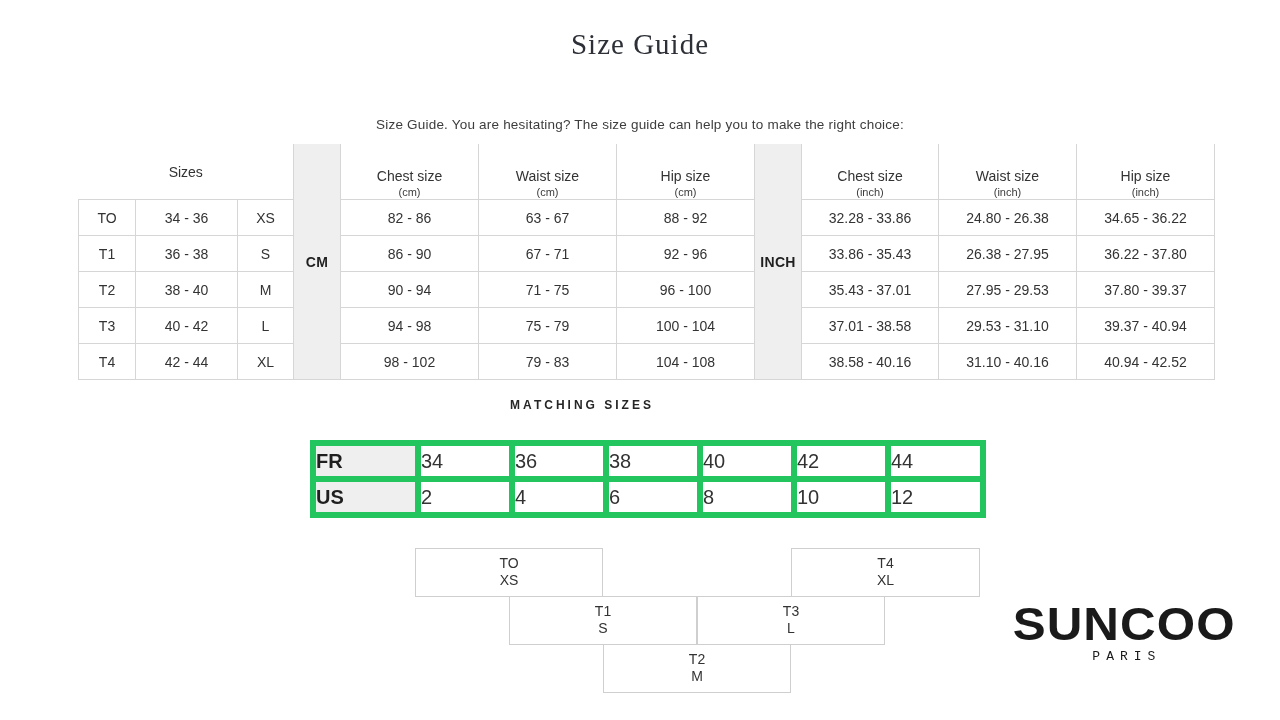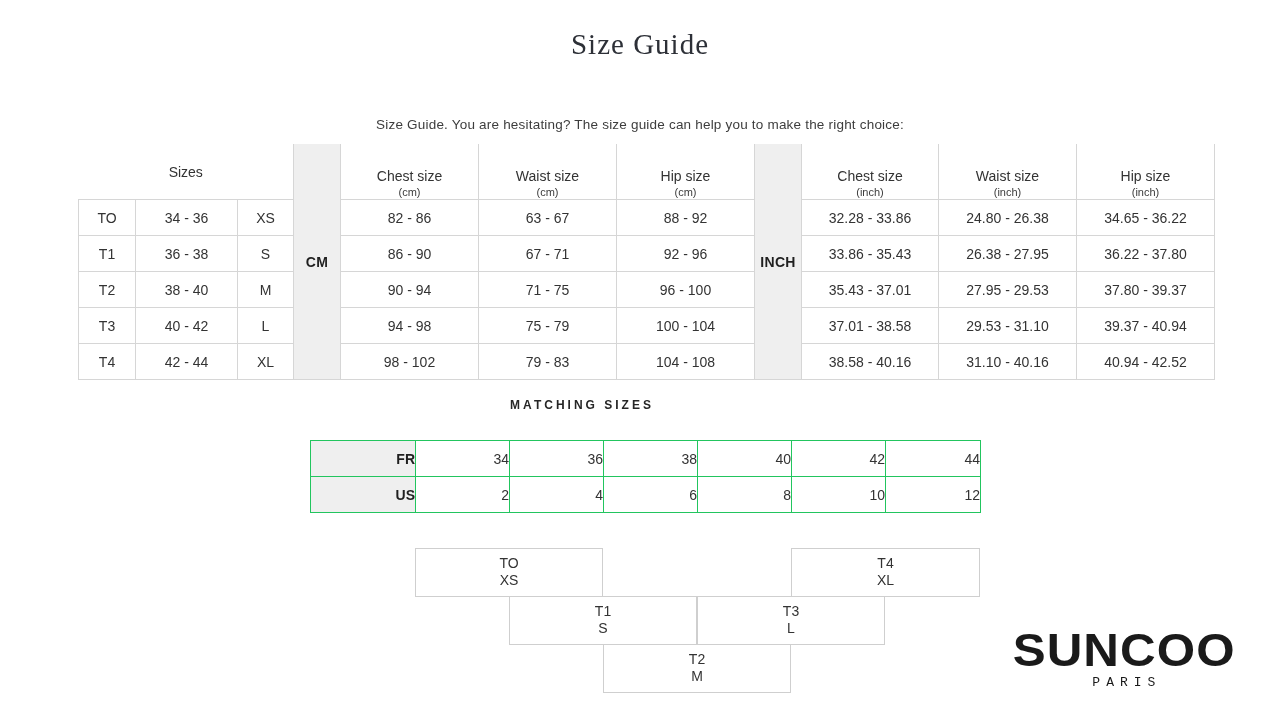--- a/index.html
+++ b/index.html
@@ -43,43 +43,43 @@
   .hmeta .hu { font-size:11px; line-height:13px; margin-top:2px; color:#3b3b3b; }
 
   
   .match-heading {
     position:absolute; top:398px; left:0; width:1164px;
     text-align:center;
     font-size:12px; font-weight:bold; letter-spacing:3px; color:#262626;
   }
   .match-table { position:absolute; left:310px; top:440px; width:670px; }
   .match-table td {
-    border:1px solid #22c55e;
-    font-size:14px; color:#333333; text-align:right;
+    border:6px solid #22c55e;
+    font-size:20px; color:#333333; text-align:left;
     height:36px; vertical-align:middle;
   }
   .match-table td.mlabel { background:#efefef; font-weight:bold; color:#1f1f1f; }
 
   .brackets { position:absolute; left:310px; top:548px; width:670px; height:146px; }
   .bracket {
     position:absolute;
     border:1px solid #cfcfcf;
     background:#ffffff;
     text-align:center; font-size:14px; color:#333333;
     line-height:17px; padding-top:6px;
     height:49px;
   }
   .b-to  { left:105px; top:0;    width:188px; }
   .b-t4  { left:481px; top:0;    width:189px; }
   .b-t1  { left:199px; top:48px; width:188px; }
   .b-t3  { left:387px; top:48px; width:188px; }
   .b-t2  { left:293px; top:96px; width:188px; }
 
   
-  .logo { position:absolute; top:626px; right:50px; text-align:center;margin-left:32px; }
+  .logo { position:absolute; top:600px; right:50px; text-align:center;margin-left:32px; }
   .logo-main {
     font-size:47px; font-weight:bold; letter-spacing:1px;
     color:#1a1a1a; line-height:48px;
     transform:scaleX(1.05); transform-origin:center;
   }
   .logo-sub {
     font-size:13px; letter-spacing:6px; color:#1a1a1a;
     margin-top:1px; padding-left:6px;font-family:Liberation Mono, monospace; 
   }
 </style>

